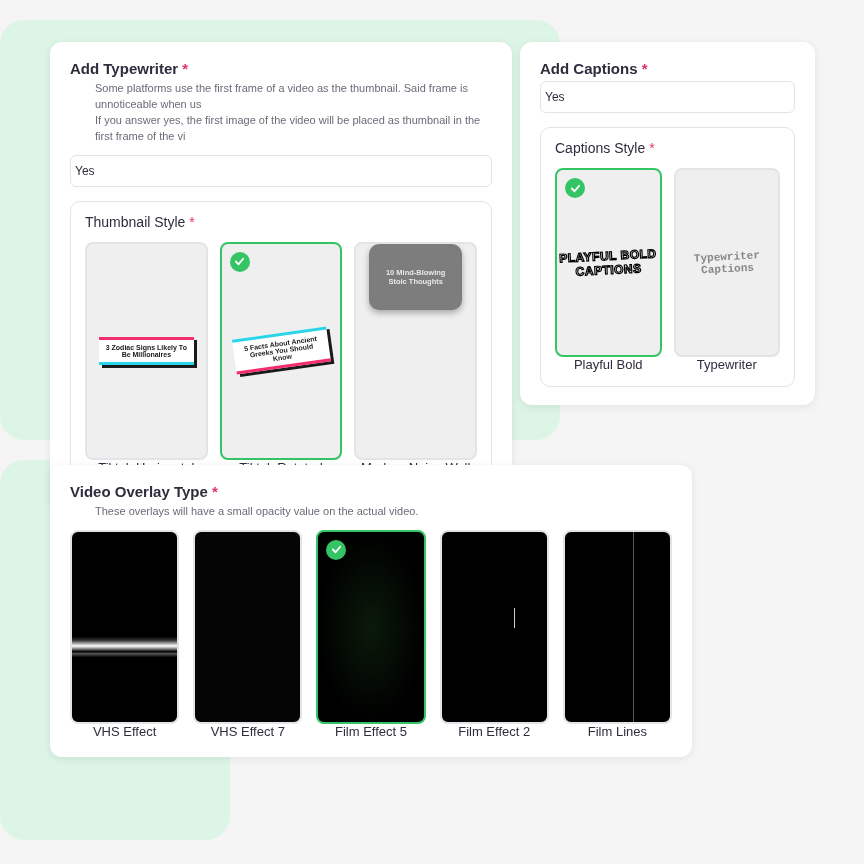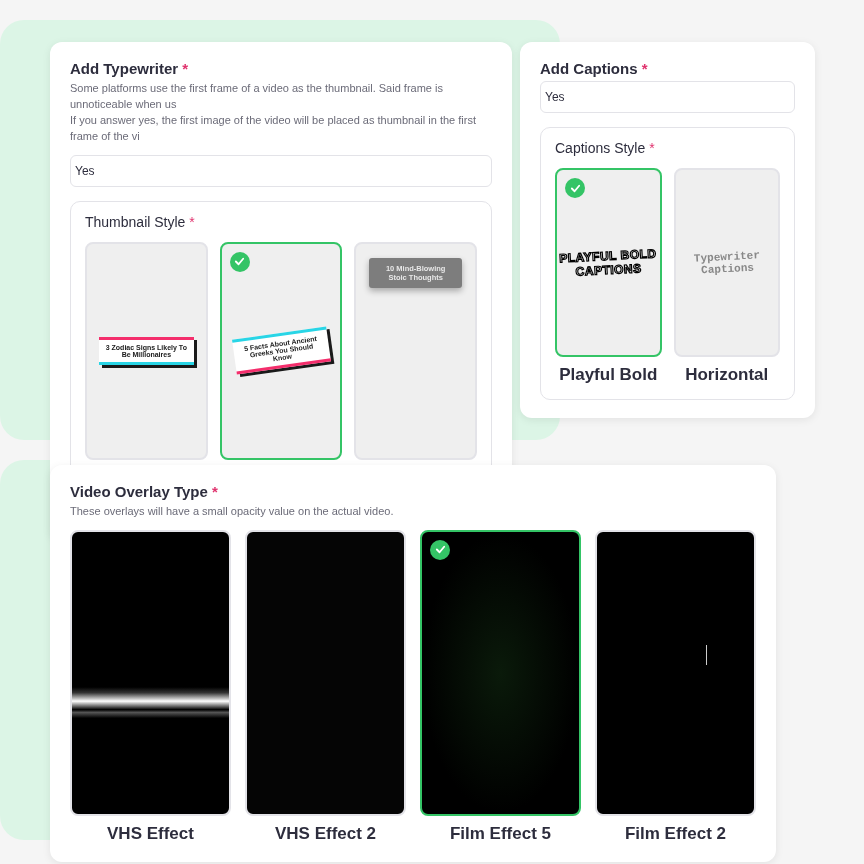--- a/index.html
+++ b/index.html
@@ -21,34 +21,35 @@
 
     .card {
       position: absolute;
       background: #fff;
       border-radius: 12px;
       box-shadow: 0 2px 8px rgba(0,0,0,0.08);
       padding: 18px 20px;
     }
     .card-thumb { left: 50px; top: 42px; width: 462px; }
     .card-captions { left: 520px; top: 42px; width: 295px; }
-    .card-overlay { left: 50px; top: 465px; width: 726px; }
+    .card-overlay { left: 50px; top: 465px; width: 642px; }
 
     .section-title {
       font-size: 15px;
       font-weight: 700;
       color: #2d2d3d;
       margin-bottom: 4px;
     }
     .req { color: #e0336e; }
     .section-desc {
       font-size: 11px;
       color: #6b6b78;
       line-height: 1.45;
       margin-bottom: 10px;
+      margin-left: 25px;
     }
     .select-box {
       border: 1px solid #e3e3e8;
       border-radius: 6px;
       padding: 8px 4px;
       font-size: 12px;
       color: #2d2d3d;
       margin-bottom: 14px;
       background: #fff;
     }
@@ -83,42 +84,42 @@
       top: 8px; left: 8px;
       width: 20px; height: 20px;
       background: #34c466;
       border-radius: 50%;
       display: flex;
       align-items: center;
       justify-content: center;
     }
     .check-badge svg { width: 11px; height: 11px; }
     .opt-label {
-      font-size: 17px;
-      font-weight: 700;
-      color: #2d2d3d;
-      margin-top: 8px;
+      font-size: 13px;
+      font-weight: 400;
+      color: #2d2d3d;
+      margin-top: 0;
     }
 
     
     .tiktok-h-box {
       background:#fff; border-top:3px solid #f42e6c; border-bottom:3px solid #29d5e6;
       padding:4px 6px; font-size:7px; font-weight:700; color:#1a1a1a;
       box-shadow: 3px 3px 0 #1a1a1a; width:80%;
     }
     .tiktok-r-wrap { transform: rotate(-8deg); width:80%; }
     .tiktok-r-box {
       background:#fff; border-top:3px solid #29d5e6; border-bottom:3px solid #f42e6c;
       padding:4px 6px; font-size:7px; font-weight:700; color:#1a1a1a;
       box-shadow: 3px 3px 0 #1a1a1a;
     }
     .noise-box {
-      background:#7d7d7d; color:#e8e8e8; padding:6px 8px; font-size:7.5px;
-      font-weight:700; border-radius:3px; width:78%; text-align:center;
-      align-self:flex-start; margin-top:14px; box-shadow: 0 3px 6px rgba(0,0,0,0.3);
+      background:#7d7d7d; color:#e8e8e8; padding:24px 8px; font-size:7.5px;
+      font-weight:700; border-radius:10px; width:78%; text-align:center;
+      align-self:flex-start; box-shadow: 0 3px 6px rgba(0,0,0,0.3);
     }
 
     
     .playbold {
       font-size:12px; font-weight:900; color:#fff;
       -webkit-text-stroke:1.2px #000; letter-spacing:0.5px;
       transform: rotate(-3deg);
     }
     .typewriter {
       font-family: 'Courier New', monospace; font-size:11px; font-weight:700;
@@ -222,49 +223,53 @@
               </svg>
           </div>
           <div class="playbold">PLAYFUL BOLD CAPTIONS</div>
         </div>
         <div class="opt-label">Playful Bold</div>
       </div>
       <div class="opt">
         <div class="opt-preview">
           <div class="typewriter">Typewriter Captions</div>
         </div>
-        <div class="opt-label">Horizontal</div>
+        <div class="opt-label">Typewriter</div>
       </div>
     </div>
   </div>
 </div>
 
 <div class="card card-overlay">
   <div class="section-title">
     <span>Video Overlay Type</span>
     <span class="req">*</span>
   </div>
   <div class="section-desc">These overlays will have a small opacity value on the actual video.</div>
   <div class="opt-row-5">
     <div class="opt">
       <div class="overlay-prev vhs0"></div>
       <div class="opt-label">VHS Effect</div>
     </div>
     <div class="opt">
       <div class="overlay-prev vhs1"></div>
-      <div class="opt-label">VHS Effect 2</div>
+      <div class="opt-label">VHS Effect 7</div>
     </div>
     <div class="opt">
       <div class="overlay-prev film1 selected">
         <div class="check-badge">
           <svg viewBox="0 0 12 12">
               <path d="M2 6 L5 9 L10 3" stroke="#fff" stroke-width="2" fill="none" stroke-linecap="round" stroke-linejoin="round"></path>
             </svg>
         </div>
       </div>
       <div class="opt-label">Film Effect 5</div>
     </div>
     <div class="opt">
       <div class="overlay-prev film2"></div>
       <div class="opt-label">Film Effect 2</div>
     </div>
+    <div class="opt">
+      <div class="overlay-prev filmlines"></div>
+      <div class="opt-label">Film Lines</div>
+    </div>
   </div>
 </div>
 
 </body></html>

